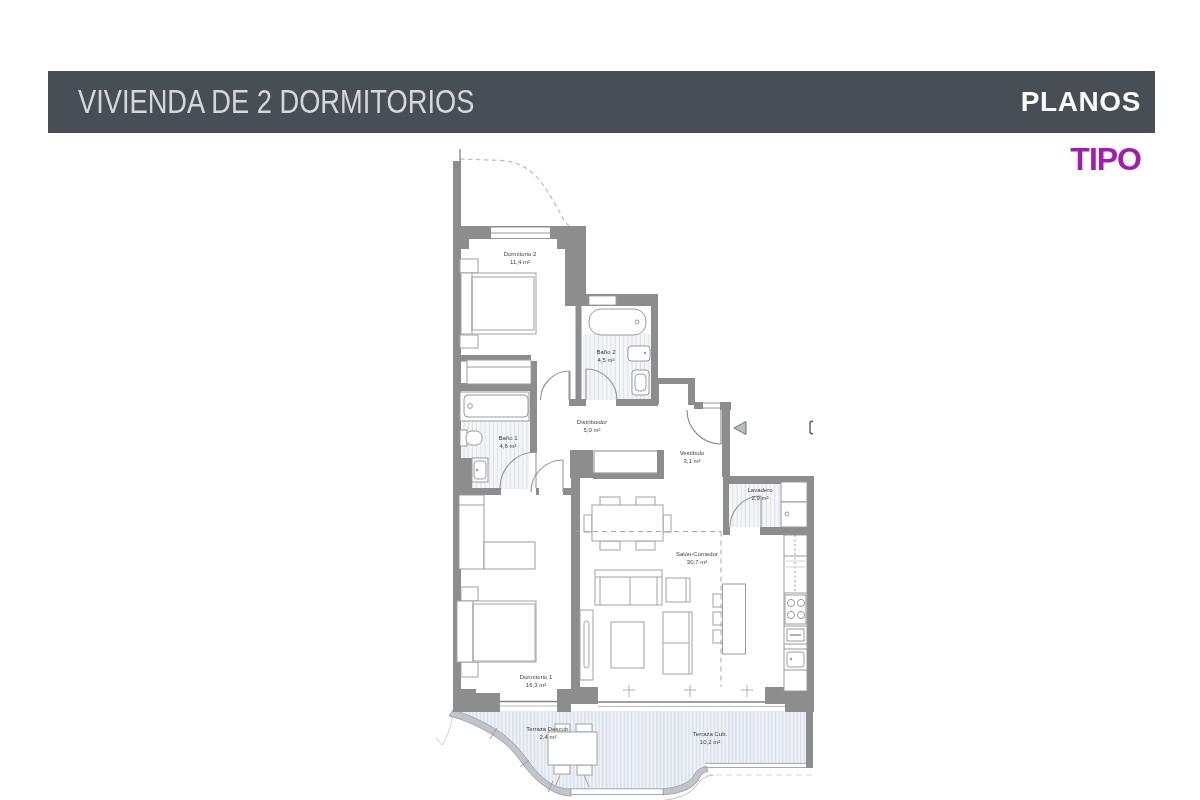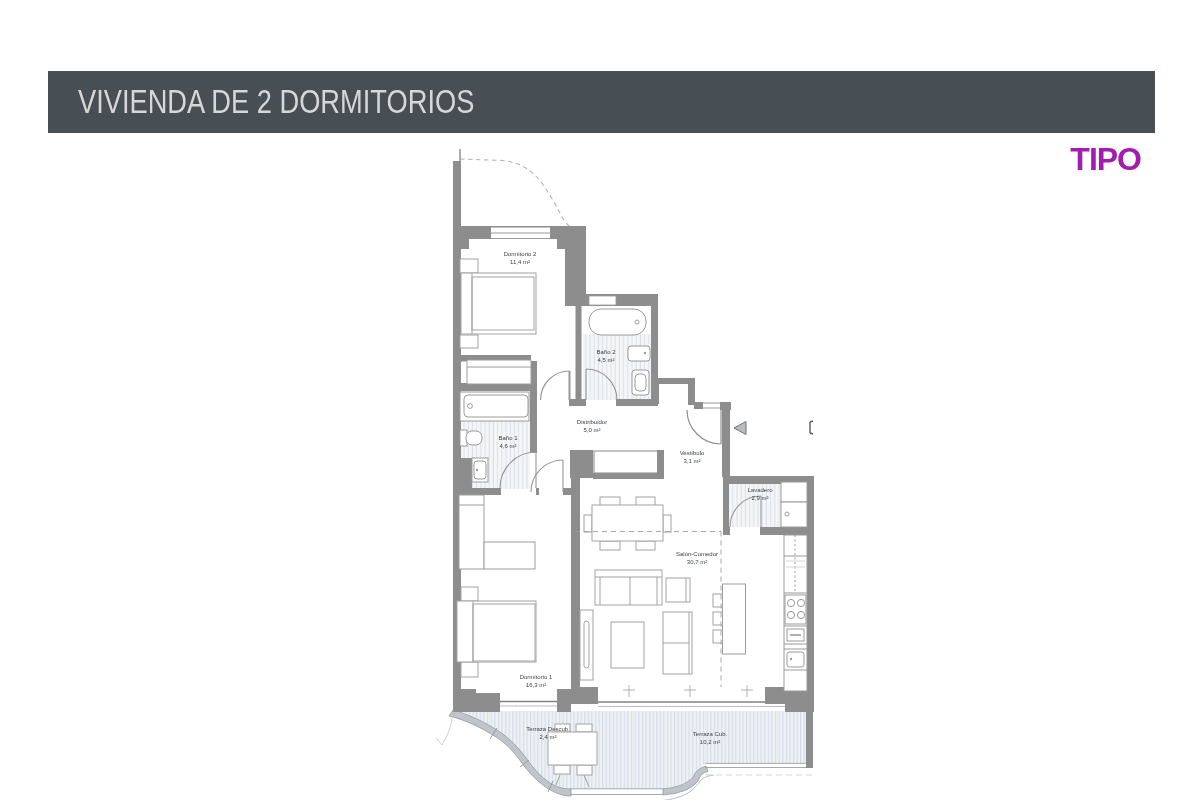--- a/index.html
+++ b/index.html
@@ -12,20 +12,21 @@
 svg{position:absolute;left:0;top:0;}
 </style>
 </head>
 <body>
 <div id="wrap">
 
 <div id="bar"></div>
 
 <div id="t1">VIVIENDA DE 2 DORMITORIOS</div>
 
+<div id="t2">PLANOS</div>
 
 <div id="t3">TIPO</div>
 
 <svg width="1200" height="800" viewBox="0 0 1200 800">
 <defs>
 <pattern id="hterr" width="3.6" height="8" patternUnits="userSpaceOnUse">
 <rect width="3.6" height="8" fill="#eef1f5"></rect>
 <line x1="1.6" y1="0" x2="1.6" y2="8" stroke="#ccd3df" stroke-width="0.9"></line>
 </pattern>
 <pattern id="hbath" width="4.2" height="8" patternUnits="userSpaceOnUse">

